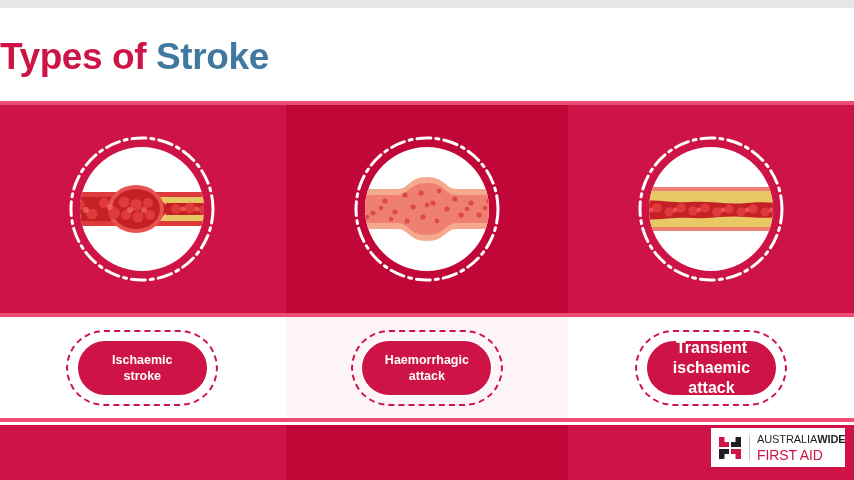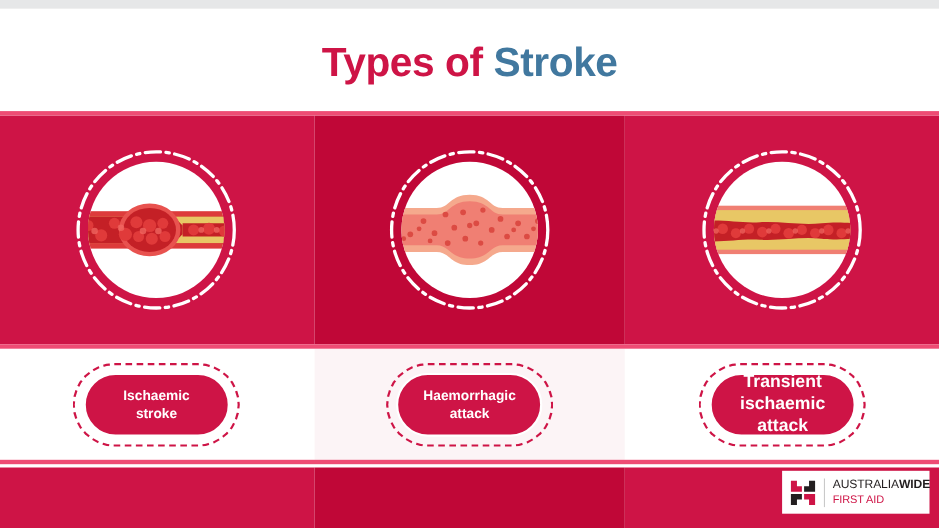--- a/index.html
+++ b/index.html
@@ -31,21 +31,21 @@
     background: #e6e7e8;
   }
 
   
   .title-area {
     position: absolute;
     left: 0; top: 8px;
     width: 854px; height: 97px;
     display: flex;
     align-items: center;
-    justify-content: center;
+    justify-content: flex-start;
     background: #ffffff;
   }
   .title {
     font-size: 37px;
     font-weight: bold;
     letter-spacing: -0.4px;
     white-space: nowrap;
   }
   .title .t-red  { color: #CE1446; }
   .title .t-blue { color: #41789F; }
@@ -193,21 +193,21 @@
   }
   .logo-text { line-height: 1; }
   .logo-line1 {
     font-size: 11px;
     color: #231f20;
     letter-spacing: -0.1px;
     white-space: nowrap;
   }
   .logo-line1 .bold { font-weight: bold; }
   .logo-line2 {
-    font-size: 10px;
+    font-size: 14px;
     color: #CE1446;
     letter-spacing: -0.1px;
     margin-top: 3px;
     white-space: nowrap;
   }
 </style>
 </head>
 <body>
 
 <div id="slide">

